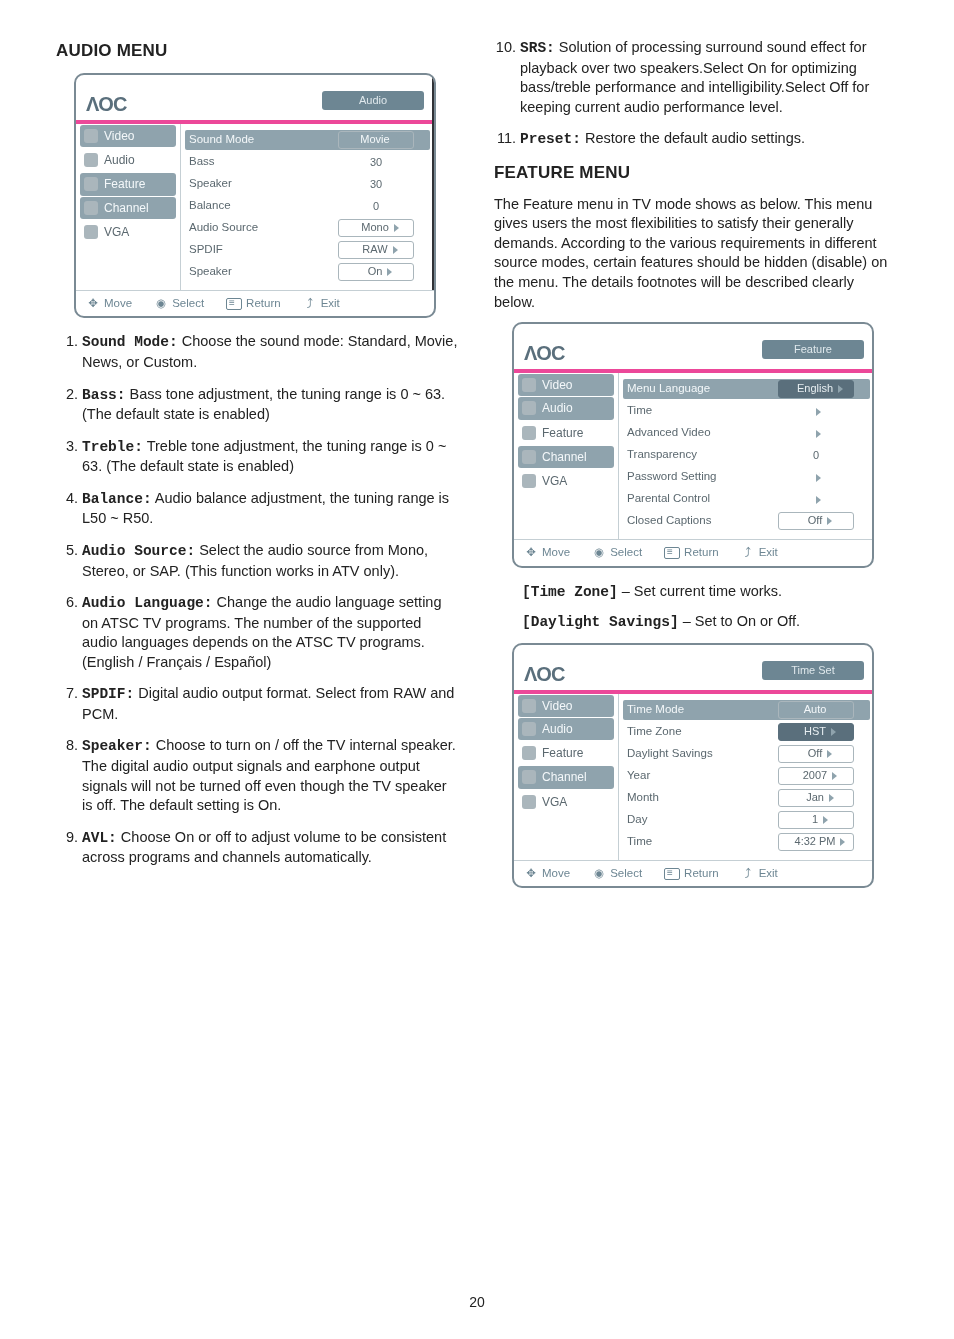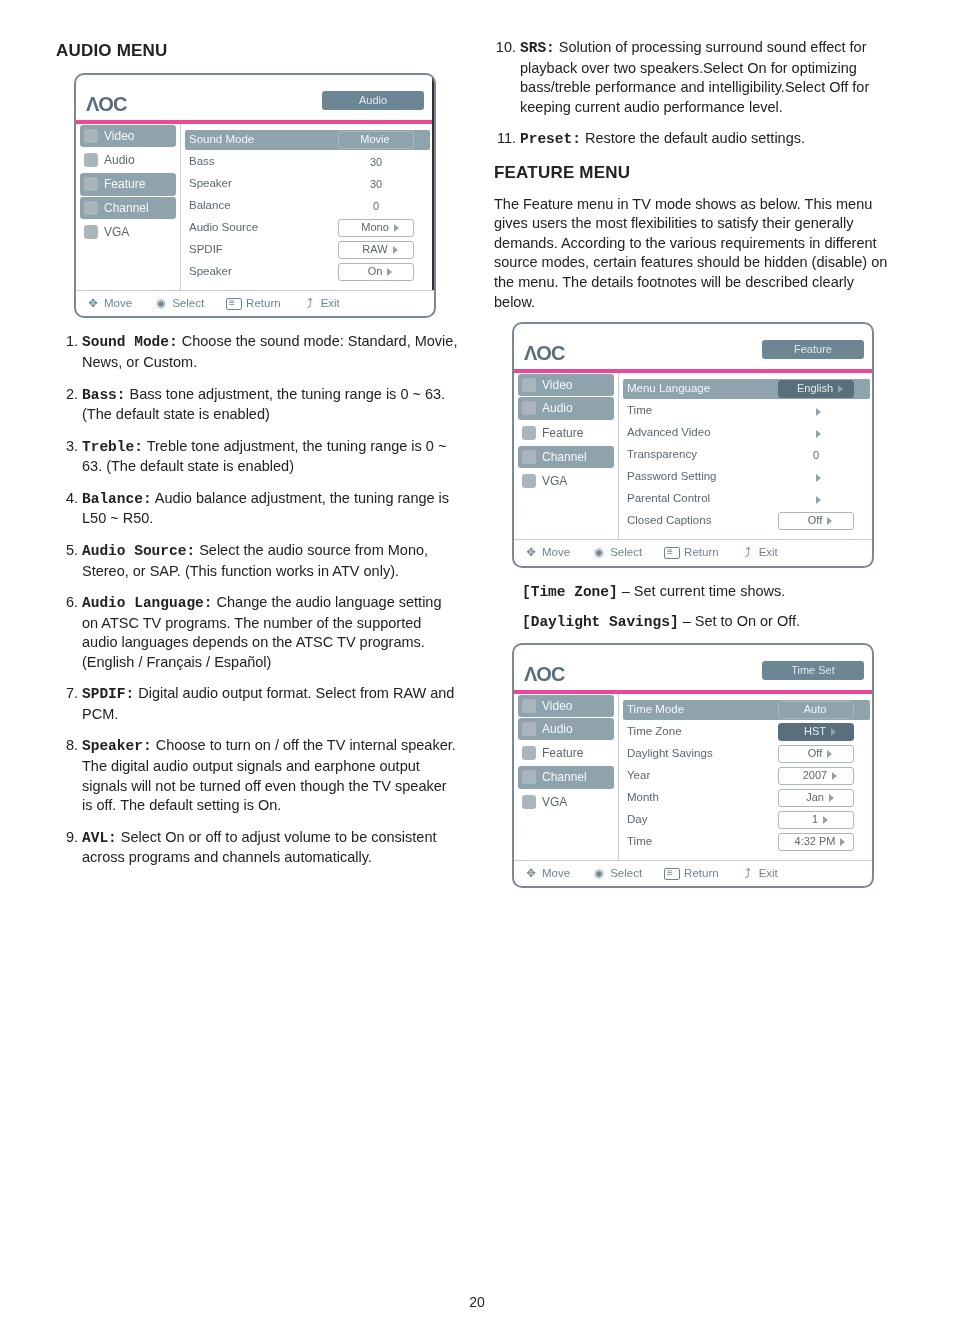--- a/index.html
+++ b/index.html
@@ -184,21 +184,21 @@
 
     <ol id="left-list">
         <li><span class="bold">Sound Mode:</span><span> Choose the sound mode: Standard, Movie, News, or Custom.</span></li>
         <li><span class="bold">Bass:</span><span> Bass tone adjustment, the tuning range is 0 ~ 63. (The default state is enabled)</span></li>
         <li><span class="bold">Treble:</span><span> Treble tone adjustment, the tuning range is 0 ~ 63. (The default state is enabled)</span></li>
         <li><span class="bold">Balance:</span><span> Audio balance adjustment, the tuning range is L50 ~ R50.</span></li>
         <li><span class="bold">Audio Source:</span><span> Select the audio source from Mono, Stereo, or SAP. (This function works in ATV only).</span></li>
         <li><span class="bold">Audio Language:</span><span> Change the audio language setting on ATSC TV programs. The number of the supported audio languages depends on the ATSC TV programs. (English / Français / Español)</span></li>
         <li><span class="bold">SPDIF:</span><span> Digital audio output format. Select from RAW and PCM.</span></li>
         <li><span class="bold">Speaker:</span><span> Choose to turn on / off the TV internal speaker. The digital audio output signals and earphone output signals will not be turned off even though the TV speaker is off. The default setting is On.</span></li>
-        <li><span class="bold">AVL:</span><span> Select On or off to adjust volume to be consistent across programs and channels automatically.</span></li>
+        <li><span class="bold">AVL:</span><span> Choose On or off to adjust volume to be consistent across programs and channels automatically.</span></li>
       </ol>
   </div>
 
   <div class="col">
     <ol start="10" style="margin-top:2px;">
       <li><span class="bold">SRS:</span><span> Solution of processing surround sound effect for playback over two speakers.Select On for optimizing bass/treble performance and intelligibility.Select Off for keeping current audio performance level.</span></li>
       <li><span class="bold">Preset:</span><span> Restore the default audio settings.</span></li>
     </ol>
 
     <h2>FEATURE MENU</h2>
@@ -279,21 +279,21 @@
             <span>Return</span>
           </span>
         <span class="f">
             <span class="glyph exit-icon"></span>
             <span>Exit</span>
           </span>
       </div>
     </div>
 
 
-    <p class="sub"><span class="bold">[Time Zone]</span><span> – Set current time shows.</span></p>
+    <p class="sub"><span class="bold">[Time Zone]</span><span> – Set current time works.</span></p>
     <p class="sub"><span class="bold">[Daylight Savings]</span><span> – Set to On or Off.</span></p>
 
     <div class="osd">
       <div class="osd-inner">
         <div class="osd-head">
           <span class="logo">ΛOC</span>
           <span class="title-pill">Time Set</span>
         </div>
         <div class="osd-body">
           <div class="leftnav">

